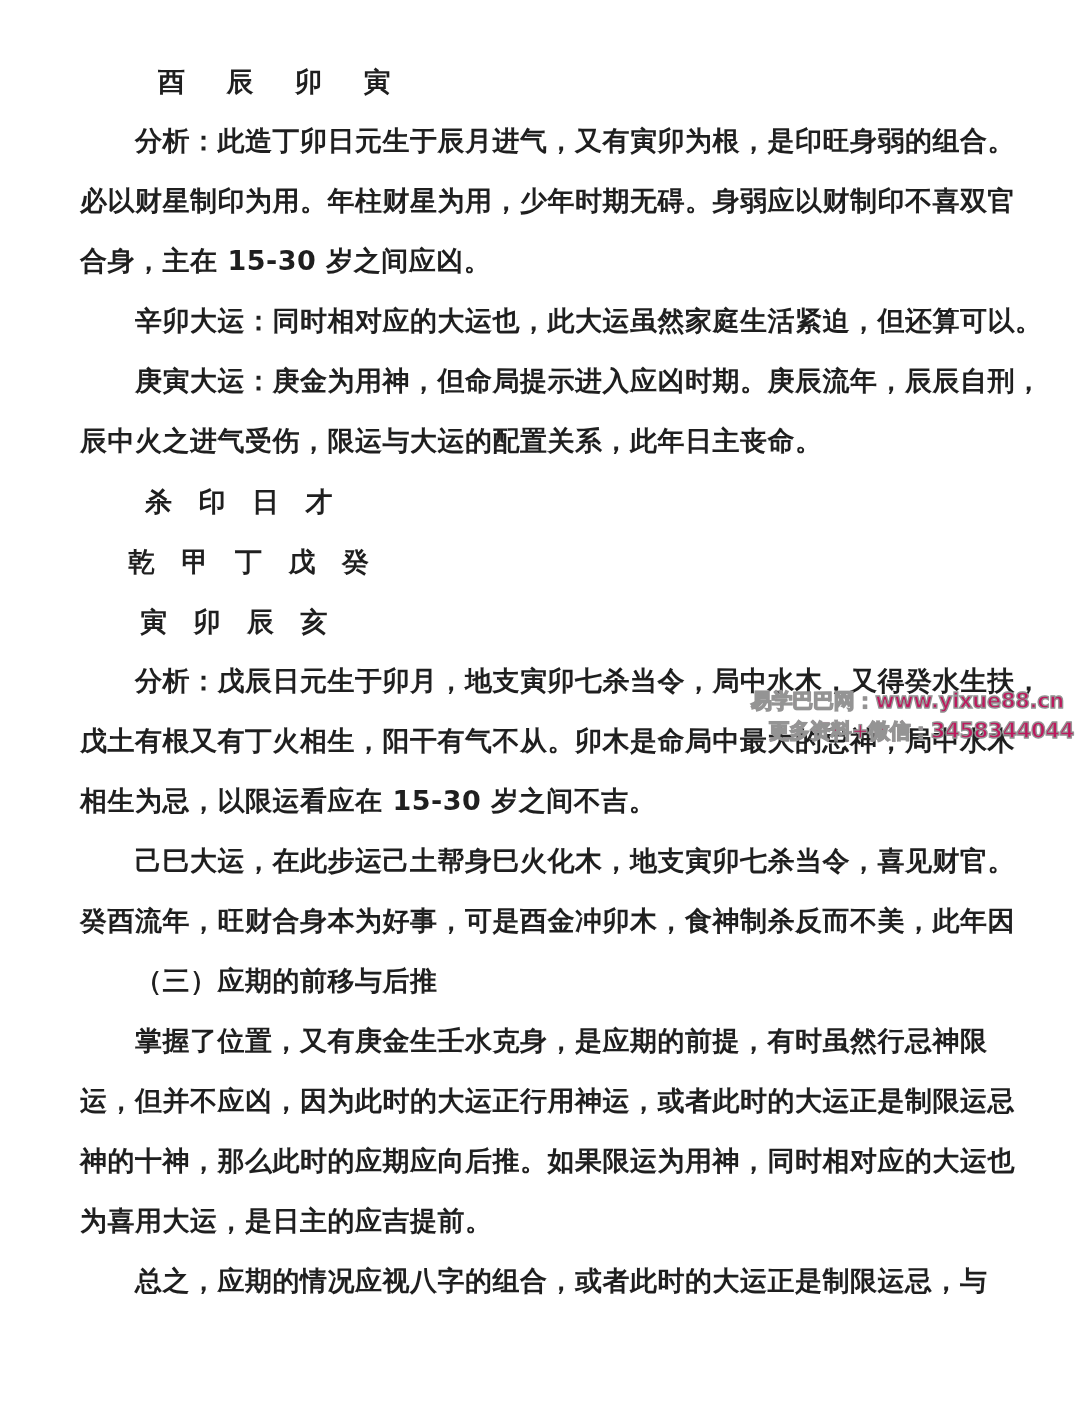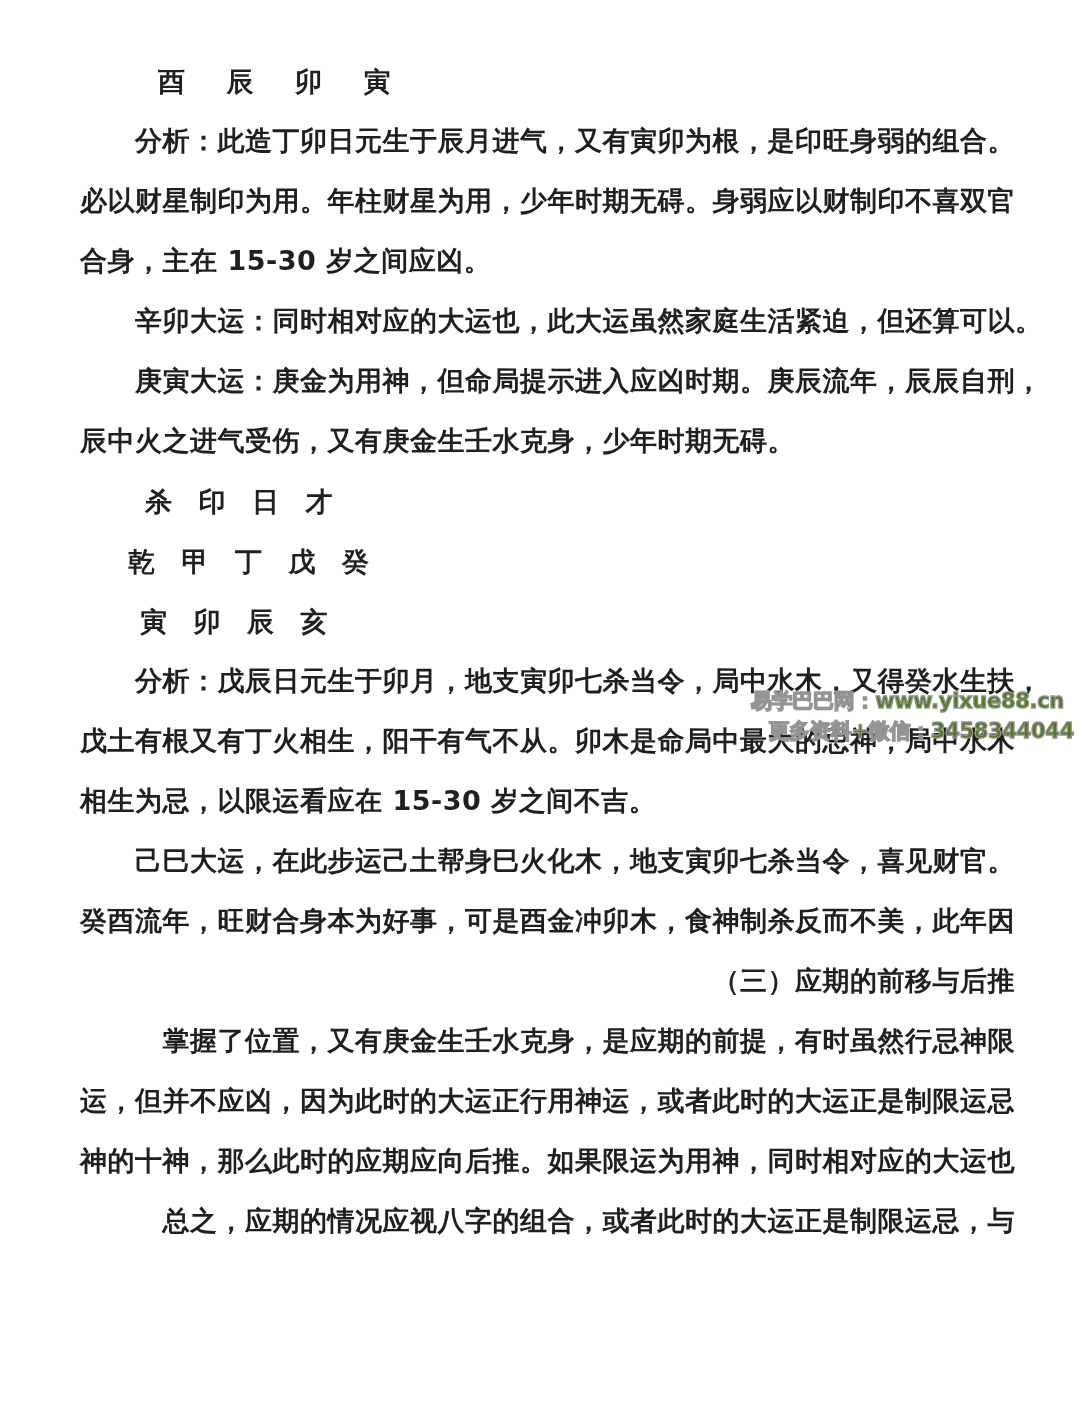--- a/index.html
+++ b/index.html
@@ -23,21 +23,21 @@
     color: #1f1f1f;
   }
   .line {
     height: 60px;
     line-height: 60px;
     font-size: 27px;
     font-weight: 600;
     letter-spacing: 0.5px;
     white-space: nowrap;
   }
-  .indent { padding-left: 55px; text-align: right; }
+  .indent { padding-left: 55px; }
   
   .row-spaced {
     display: flex;
     align-items: center;
   }
   .row-spaced .bchar {
     display: inline-block;
     line-height: 1;
   }
   .row-prev    { padding-left: 78px; }
@@ -50,21 +50,21 @@
   .row-branch  .bchar { margin-right: 26px; }
   .row-spaced .bchar:last-child { margin-right: 0; }
   
   .watermark {
     position: absolute;
     z-index: 5;
     text-align: right;
     font-weight: 700;
     font-size: 21px;
     letter-spacing: -0.3px;
-    color: #4d7c0f;
+    color: #be185d;
     -webkit-text-stroke: 1.3px #949494;
     text-shadow:
       0 0 1px #9a9a9a,
       0 0 1px #9a9a9a;
     white-space: nowrap;
     line-height: 31px;
   }
   .wm-line1 { position: absolute; top: 686px; right: 16px; }
   .wm-line2 { position: absolute; top: 716px; right: 6px; }
 </style>
@@ -80,21 +80,21 @@
       <span class="bchar">辰</span>
       <span class="bchar">卯</span>
       <span class="bchar">寅</span>
     </div>
 
     <div class="line indent">分析：此造丁卯日元生于辰月进气，又有寅卯为根，是印旺身弱的组合。</div>
     <div class="line">必以财星制印为用。年柱财星为用，少年时期无碍。身弱应以财制印不喜双官</div>
     <div class="line">合身，主在 15-30 岁之间应凶。</div>
     <div class="line indent">辛卯大运：同时相对应的大运也，此大运虽然家庭生活紧迫，但还算可以。</div>
     <div class="line indent">庚寅大运：庚金为用神，但命局提示进入应凶时期。庚辰流年，辰辰自刑，</div>
-    <div class="line">辰中火之进气受伤，又有庚金生壬水克身，少年时期无碍。</div>
+    <div class="line">辰中火之进气受伤，限运与大运的配置关系，此年日主丧命。</div>
 
     <div class="line row-spaced row-gods">
       <span class="bchar">杀</span>
       <span class="bchar">印</span>
       <span class="bchar">日</span>
       <span class="bchar">才</span>
     </div>
 
     <div class="line row-spaced row-stems">
       <span class="bchar">乾</span>
@@ -113,20 +113,21 @@
 
     <div class="line indent">分析：戊辰日元生于卯月，地支寅卯七杀当令，局中水木，又得癸水生扶，</div>
     <div class="line">戊土有根又有丁火相生，阳干有气不从。卯木是命局中最大的忌神，局中水木</div>
     <div class="line">相生为忌，以限运看应在 15-30 岁之间不吉。</div>
     <div class="line indent">己巳大运，在此步运己土帮身巳火化木，地支寅卯七杀当令，喜见财官。</div>
     <div class="line">癸酉流年，旺财合身本为好事，可是酉金冲卯木，食神制杀反而不美，此年因</div>
     <div class="line indent">（三）应期的前移与后推</div>
     <div class="line indent">掌握了位置，又有庚金生壬水克身，是应期的前提，有时虽然行忌神限</div>
     <div class="line">运，但并不应凶，因为此时的大运正行用神运，或者此时的大运正是制限运忌</div>
     <div class="line">神的十神，那么此时的应期应向后推。如果限运为用神，同时相对应的大运也</div>
+    <div class="line">为喜用大运，是日主的应吉提前。</div>
     <div class="line indent">总之，应期的情况应视八字的组合，或者此时的大运正是制限运忌，与</div>
 
   </div>
 
   <div class="watermark wm-line1">易学巴巴网：www.yixue88.cn</div>
   <div class="watermark wm-line2">更多资料+微信：3458344044</div>
 
 </div>
 
 </body></html>

